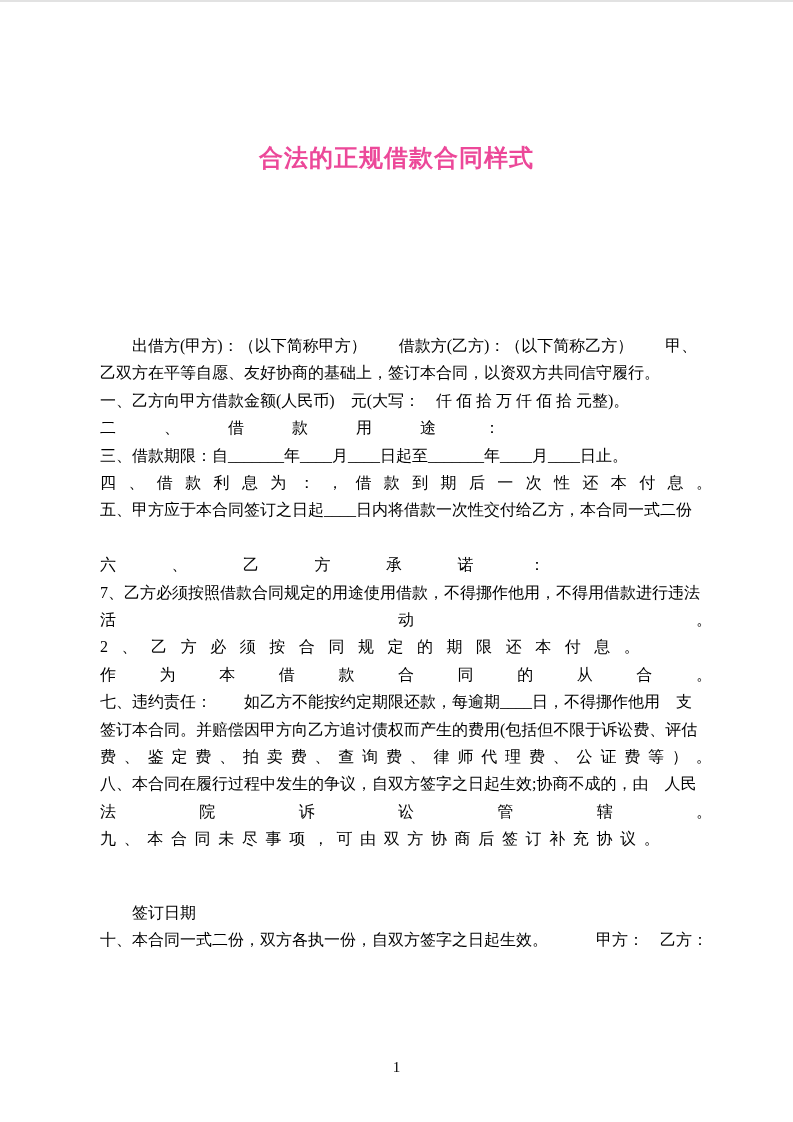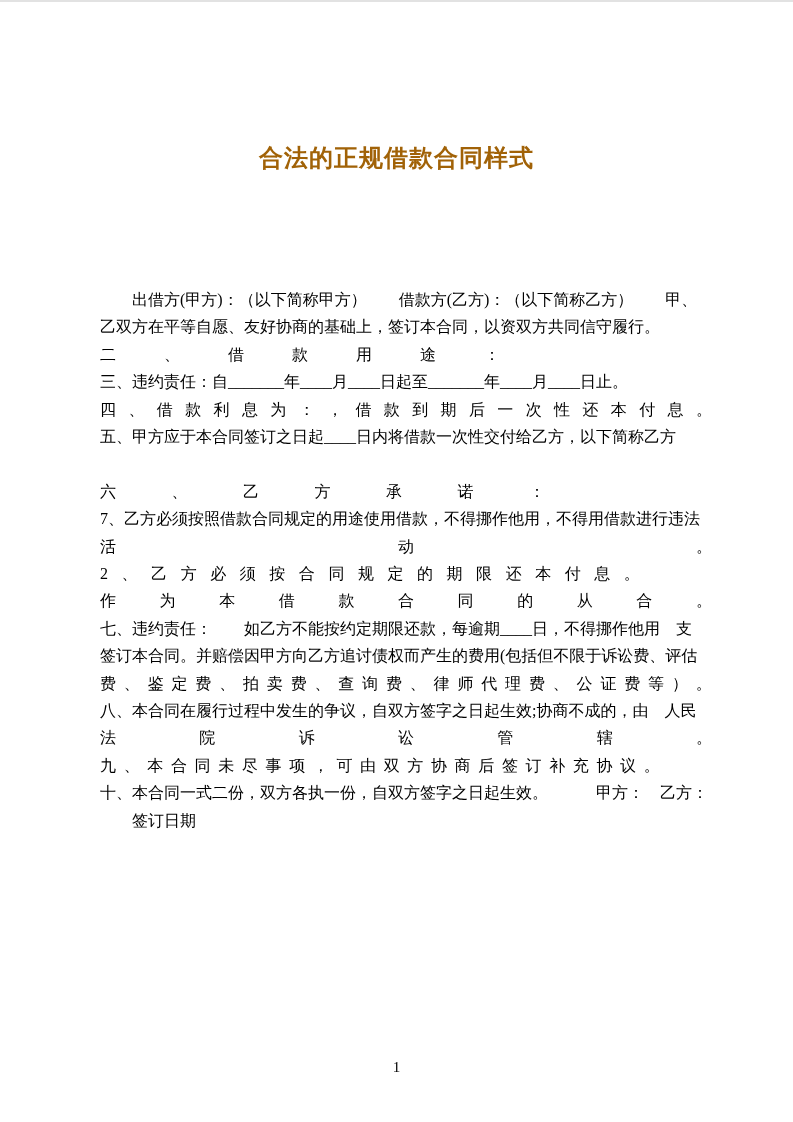--- a/index.html
+++ b/index.html
@@ -38,21 +38,21 @@
     top: 286px;
     left: 100px;
     width: 612px;
   }
   .line {
     font-size: 16px;
     line-height: 27.4px;
     min-height: 27.4px;
     white-space: nowrap;
   }
-  .indent { text-indent: 2em; }
+  .indent { text-indent: 2em; margin-top: 46px; }
   .spread {
     display: flex;
     justify-content: space-between;
     white-space: normal;
   }
   .w400 { width: 400px; }
   .w445 { width: 445px; }
   .w540 { width: 540px; }
   .w560 { width: 560px; }
   .page-number {
@@ -63,35 +63,36 @@
     text-align: center;
     font-size: 15px;
   }
 </style>
 </head>
 <body>
 
 <div class="page">
   <div class="top-rule"></div>
 
-  <div class="title" style="color: #a16207;">合法的正规借款合同样式</div>
+  <div class="title" style="color: #ec4899;">合法的正规借款合同样式</div>
 
   <div class="body-text">
     <div class="line indent">出借方(甲方)：（以下简称甲方）　　借款方(乙方)：（以下简称乙方）　　甲、</div>
     <div class="line">乙双方在平等自愿、友好协商的基础上，签订本合同，以资双方共同信守履行。</div>
+    <div class="line">一、乙方向甲方借款金额(人民币)　元(大写：　仟 佰 拾 万 仟 佰 拾 元整)。</div>
     <div class="line spread w400">
         <span>二</span>
         <span>、</span>
         <span>借</span>
         <span>款</span>
         <span>用</span>
         <span>途</span>
         <span>：</span>
       </div>
-    <div class="line">三、违约责任：自_______年____月____日起至_______年____月____日止。</div>
+    <div class="line">三、借款期限：自_______年____月____日起至_______年____月____日止。</div>
     <div class="line spread">
         <span>四</span>
         <span>、</span>
         <span>借</span>
         <span>款</span>
         <span>利</span>
         <span>息</span>
         <span>为</span>
         <span>：</span>
         <span>，</span>
@@ -102,21 +103,21 @@
         <span>后</span>
         <span>一</span>
         <span>次</span>
         <span>性</span>
         <span>还</span>
         <span>本</span>
         <span>付</span>
         <span>息</span>
         <span>。</span>
       </div>
-    <div class="line">五、甲方应于本合同签订之日起____日内将借款一次性交付给乙方，以下简称乙方</div>
+    <div class="line">五、甲方应于本合同签订之日起____日内将借款一次性交付给乙方，本合同一式二份</div>
     <div class="line"></div>
     <div class="line spread w445">
         <span>六</span>
         <span>、</span>
         <span>乙</span>
         <span>方</span>
         <span>承</span>
         <span>诺</span>
         <span>：</span>
       </div>
@@ -219,18 +220,18 @@
         <span>商</span>
         <span>后</span>
         <span>签</span>
         <span>订</span>
         <span>补</span>
         <span>充</span>
         <span>协</span>
         <span>议</span>
         <span>。</span>
       </div>
+    <div class="line indent">签订日期</div>
     <div class="line">十、本合同一式二份，双方各执一份，自双方签字之日起生效。　　　甲方：　乙方：</div>
-    <div class="line indent">签订日期</div>
   </div>
 
   <div class="page-number">1</div>
 </div>
 
 </body></html>

